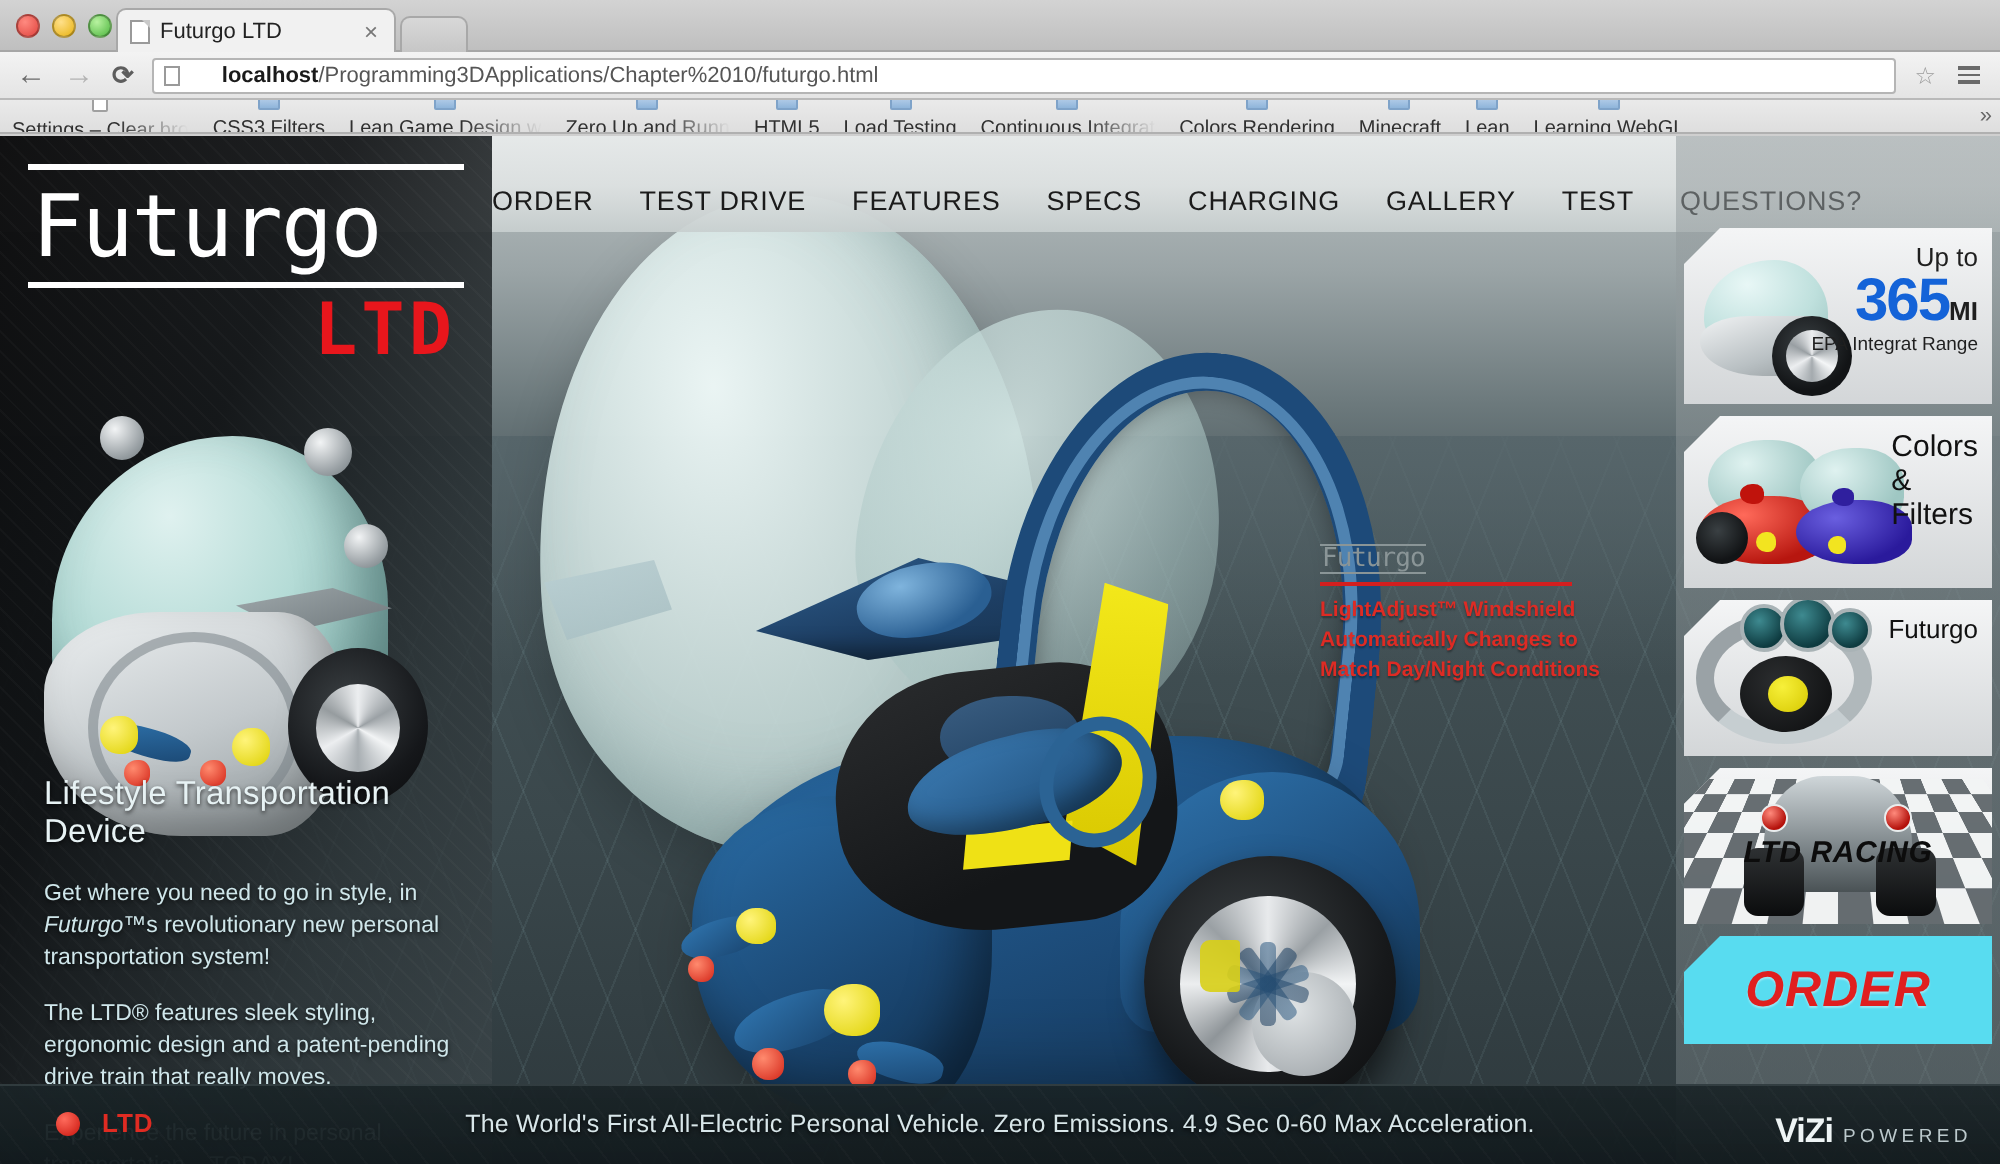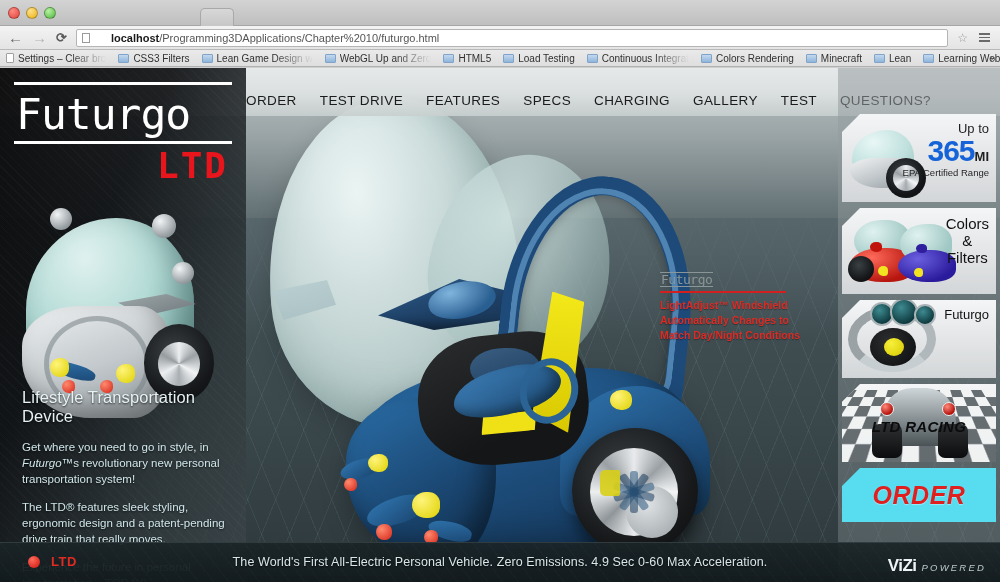--- a/index.html
+++ b/index.html
@@ -70,21 +70,21 @@
   .star { font-size:12px; color:#9b9b9b; }
   .hamburger { display:flex; flex-direction:column; gap:2px; padding:0 2px; }
   .hamburger i { display:block; width:11px; height:1.5px; background:#6a6a6a; }
 
   .bookmarks {
     height:17px; background:linear-gradient(#eaeaea,#dedede);
     border-bottom:1px solid #b0b0b0;
     display:flex; align-items:center; padding:0 6px; gap:0px;
     overflow:hidden; position:relative;
   }
-  .bm { display:flex; align-items:center; gap:4px; padding:0 7px 0 0; margin-right:5px; white-space:nowrap; }
+  .bm { display:flex; align-items:center; gap:4px; padding:0 7px 0 0; margin-right:5px; white-space:nowrap;flex-direction:column; }
   .bm .bmico {
     width:11px; height:9px; border-radius:1px; flex:0 0 auto;
     background:linear-gradient(#c4d8ef,#8fb5da); border:1px solid #7fa3c9;
   }
   .bm .bmico.page { background:#fff; border:1px solid #a0a0a0; width:8px; height:10px; }
   .bm-label { font-size:10px; color:#303030; }
   .bm-label.fade { -webkit-mask-image:linear-gradient(90deg,#000 60%,transparent 100%);
                    mask-image:linear-gradient(90deg,#000 60%,transparent 100%); }
   .bm-overflow { position:absolute; right:4px; font-size:11px; color:#666; }
 
@@ -353,21 +353,21 @@
   .card-colors { height:86px; }
   .card-interior { height:78px; }
   .card-racing { height:78px; }
 
   .card-text { position:absolute; right:7px; top:7px; text-align:right; z-index:3; }
   .rng-up { font-size:13px; color:#1f1f1f; line-height:15px; }
   .rng-num { font-size:30px; font-weight:bold; color:#1463d8; line-height:30px; letter-spacing:-1px; }
   .rng-mi { font-size:13px; font-weight:600; color:#1f1f1f; }
   .rng-sub { font-size:9.5px; color:#1f1f1f; margin-top:1px; }
 
-  .colors-text { font-size:15px; color:#111; line-height:17px; text-align:center; }
+  .colors-text { font-size:15px; color:#111; line-height:17px; text-align:left; }
   .interior-text { font-size:13px; color:#111; }
   .racing-text {
     position:absolute; left:0; right:0; top:34px; text-align:center; z-index:3;
     font-size:15px; font-style:italic; font-weight:bold; color:#0c0c0c; letter-spacing:.3px;
   }
 
   .order-btn {
     width:154px; height:54px; background:#58dcf0;
     clip-path:polygon(18px 0, 100% 0, 100% 100%, 0 100%, 0 18px);
     display:flex; align-items:center; justify-content:center;
@@ -450,32 +450,37 @@
   .f-dot { width:12px; height:12px; border-radius:50%;
     background:radial-gradient(circle at 35% 30%, #ff6b5c, #c9140c); }
   .f-ltd-label { font-size:13px; font-weight:bold; color:#e02b22; letter-spacing:.5px; }
   .f-tag {
     position:absolute; left:0; right:0; top:12px; text-align:center;
     font-size:12.5px; color:#d8e6e9; letter-spacing:.1px;
     text-shadow:0 1px 2px rgba(0,0,0,.8);
   }
   .f-vizi { position:absolute; right:14px; top:13px; display:flex; align-items:baseline; gap:5px; }
   .f-vizi-main { font-size:17px; font-weight:bold; color:#eef4f5; letter-spacing:-.5px; }
-  .f-vizi-sub { font-size:9.5px; color:#bcc9cc; letter-spacing:2.2px;font-style:italic; }
+  .f-vizi-sub { font-size:9.5px; color:#bcc9cc; letter-spacing:2.2px; }
 </style>
 </head>
 <body>
 
 <div id="browser">
 
   <div class="tabstrip">
     <div class="lights">
       <div class="light l-red"></div>
       <div class="light l-amber"></div>
       <div class="light l-green"></div>
+    </div>
+    <div class="tab">
+      <span class="favicon"></span>
+      <span class="tab-title">Futurgo LTD</span>
+      <span class="tab-close">×</span>
     </div>
     <div class="tab-new"></div>
   </div>
 
   <div class="omnibar">
     <span class="navbtn">←</span>
     <span class="navbtn dim">→</span>
     <span class="navbtn reload">⟳</span>
     <div class="urlbox">
       <span class="favicon2"></span>
@@ -497,21 +502,21 @@
     <div class="bm">
         <span class="bmico"></span>
         <span class="bm-label">CSS3 Filters</span>
       </div>
     <div class="bm">
         <span class="bmico"></span>
         <span class="bm-label fade">Lean Game Design w</span>
       </div>
     <div class="bm">
         <span class="bmico"></span>
-        <span class="bm-label fade">WebGL Up and Zero</span>
+        <span class="bm-label fade">Zero Up and Runn</span>
       </div>
     <div class="bm">
         <span class="bmico"></span>
         <span class="bm-label">HTML5</span>
       </div>
     <div class="bm">
         <span class="bmico"></span>
         <span class="bm-label">Load Testing</span>
       </div>
     <div class="bm">
@@ -646,21 +651,21 @@
         <div class="mini">
           <div class="m-car-glass"></div>
           <div class="m-car-low"></div>
           <div class="m-wheel" style="left:44px;top:44px;width:40px;height:40px">
             <div class="m-rim" style="left:7px;top:7px;width:26px;height:26px"></div>
           </div>
         </div>
         <div class="card-text">
           <div class="rng-up">Up to</div>
           <div><span class="rng-num">365</span><span class="rng-mi">MI</span></div>
-          <div class="rng-sub">EPA Certified Range</div>
+          <div class="rng-sub">EPA Integrat Range</div>
         </div>
       </div>
 
       <div class="card card-colors">
         <div class="mini">
           <div class="m-pod m-mint" style="left:12px;top:12px;width:56px;height:42px"></div>
           <div class="m-pod m-red" style="left:8px;top:40px;width:64px;height:34px"></div>
           <div class="m-pod m-mint" style="left:58px;top:16px;width:52px;height:40px"></div>
           <div class="m-pod m-blue" style="left:56px;top:42px;width:58px;height:32px"></div>
           <div class="m-wheel" style="left:6px;top:48px;width:26px;height:26px"></div>

